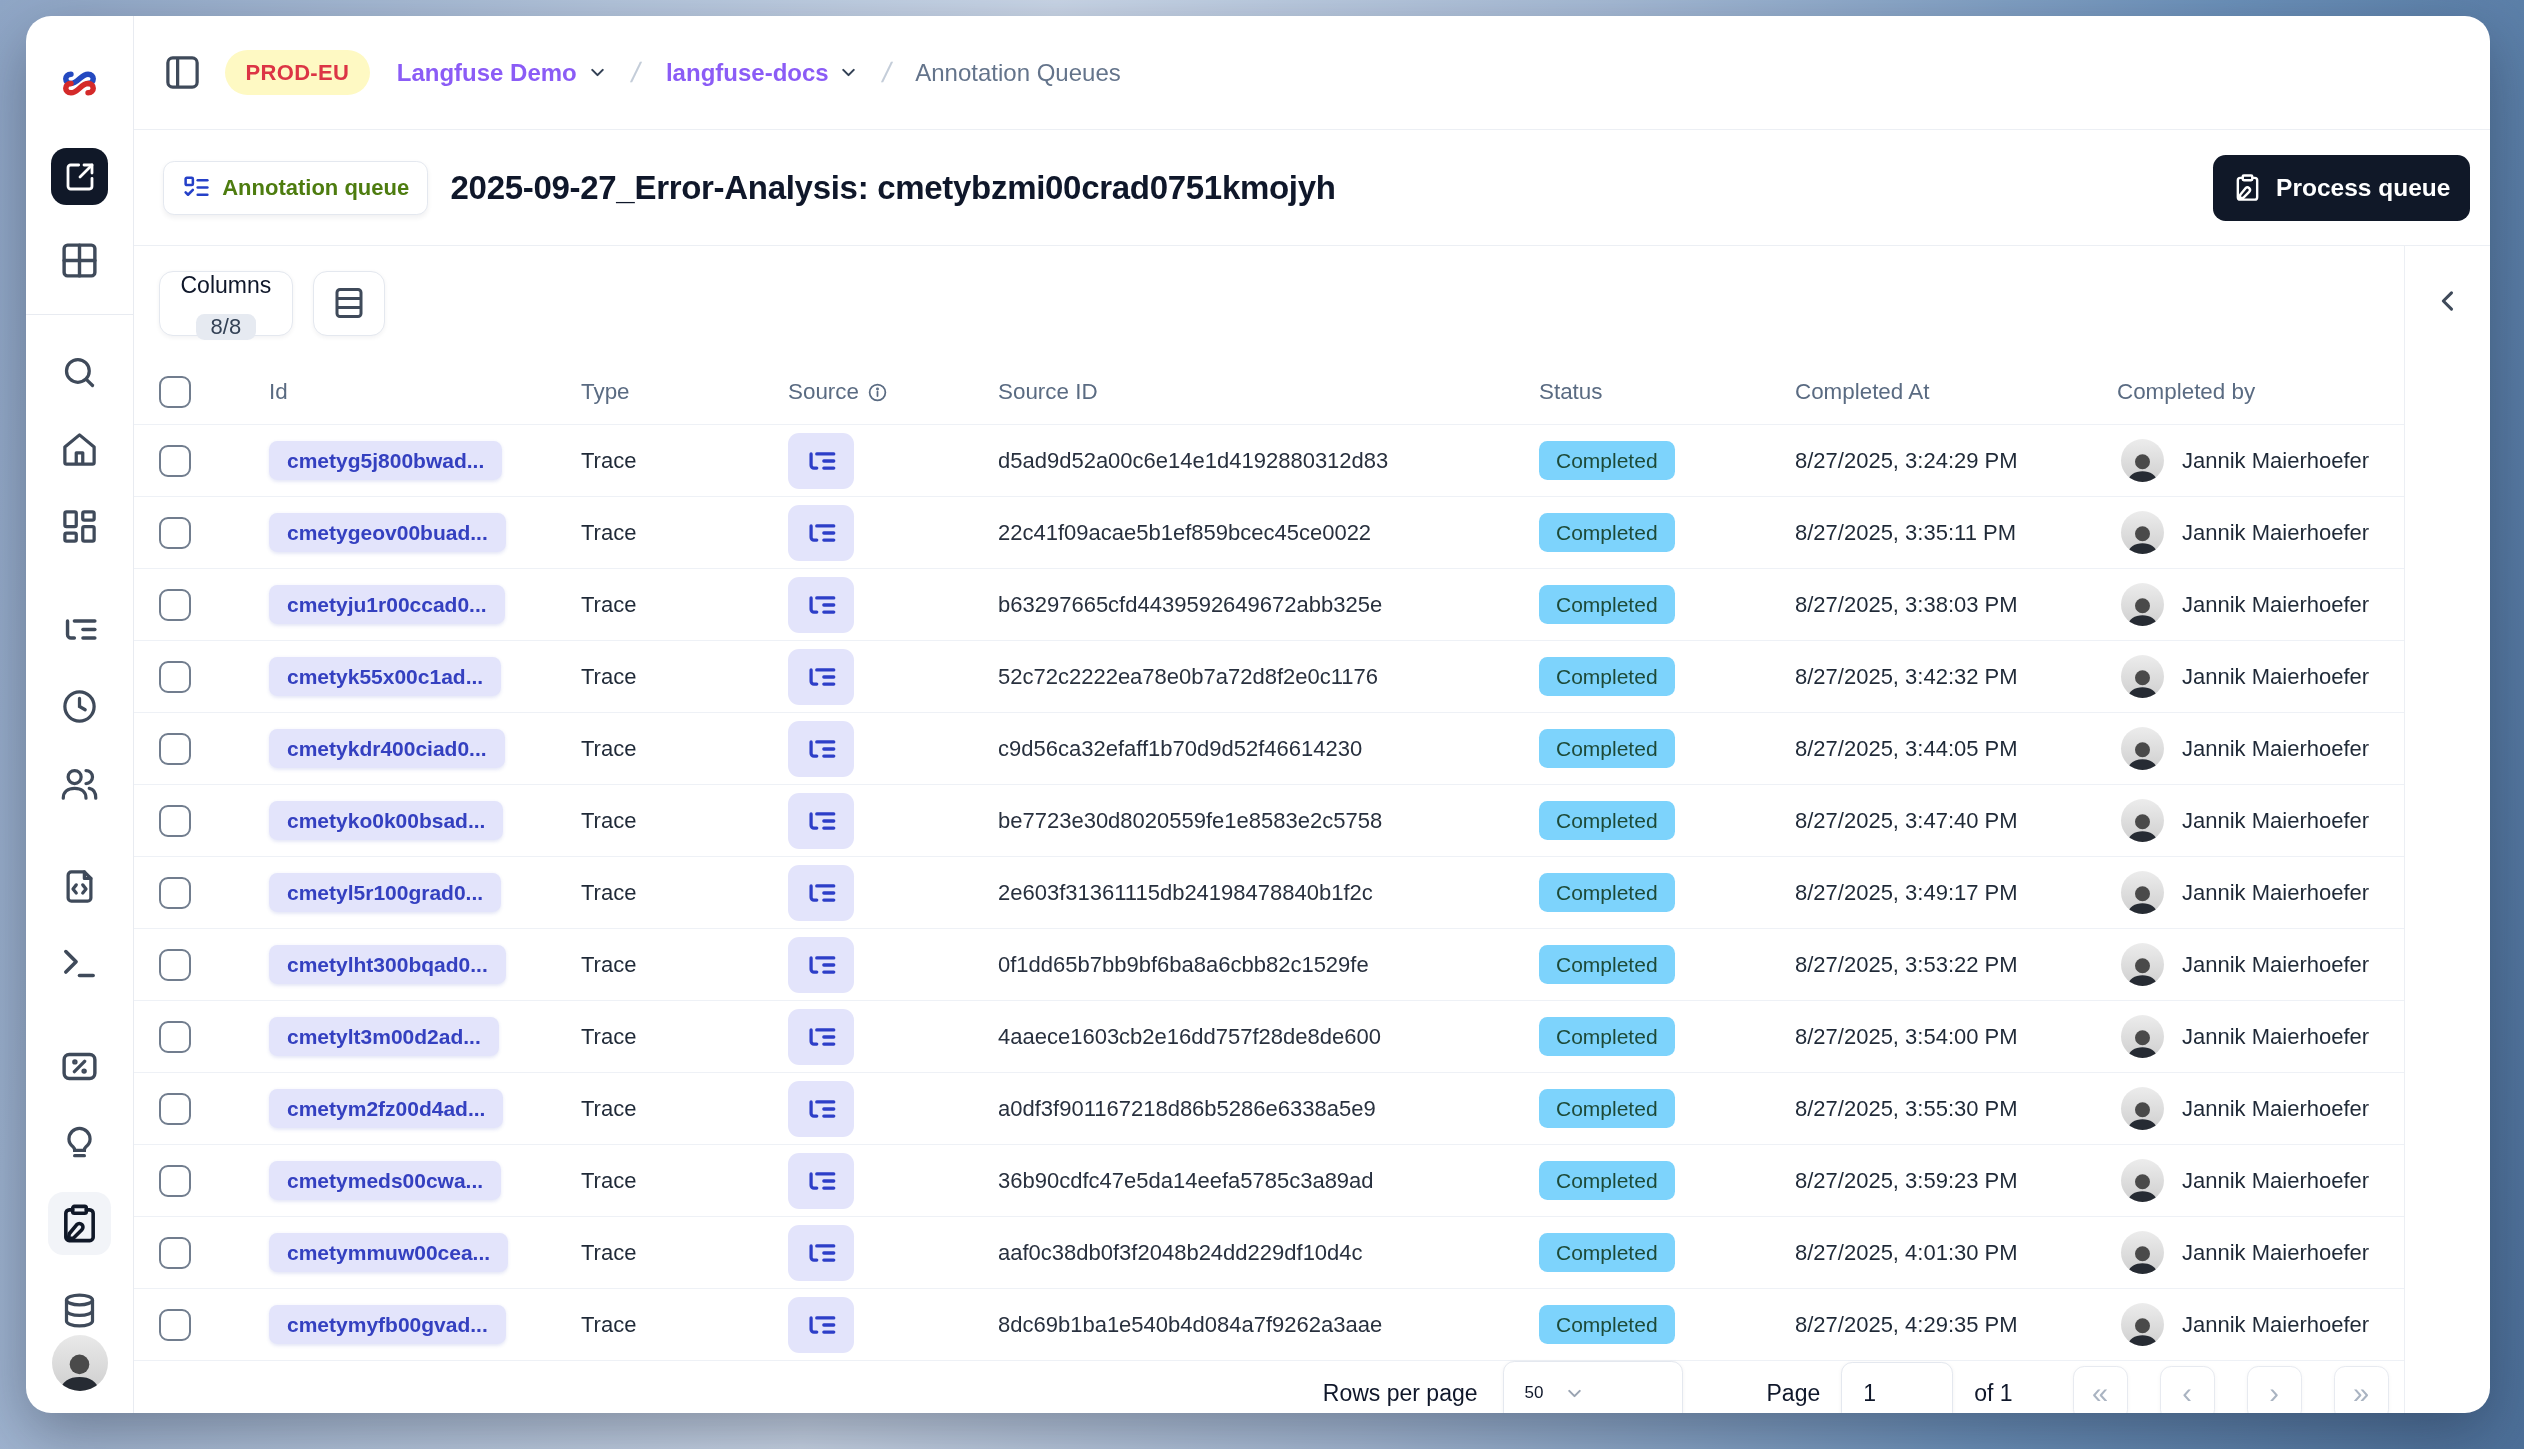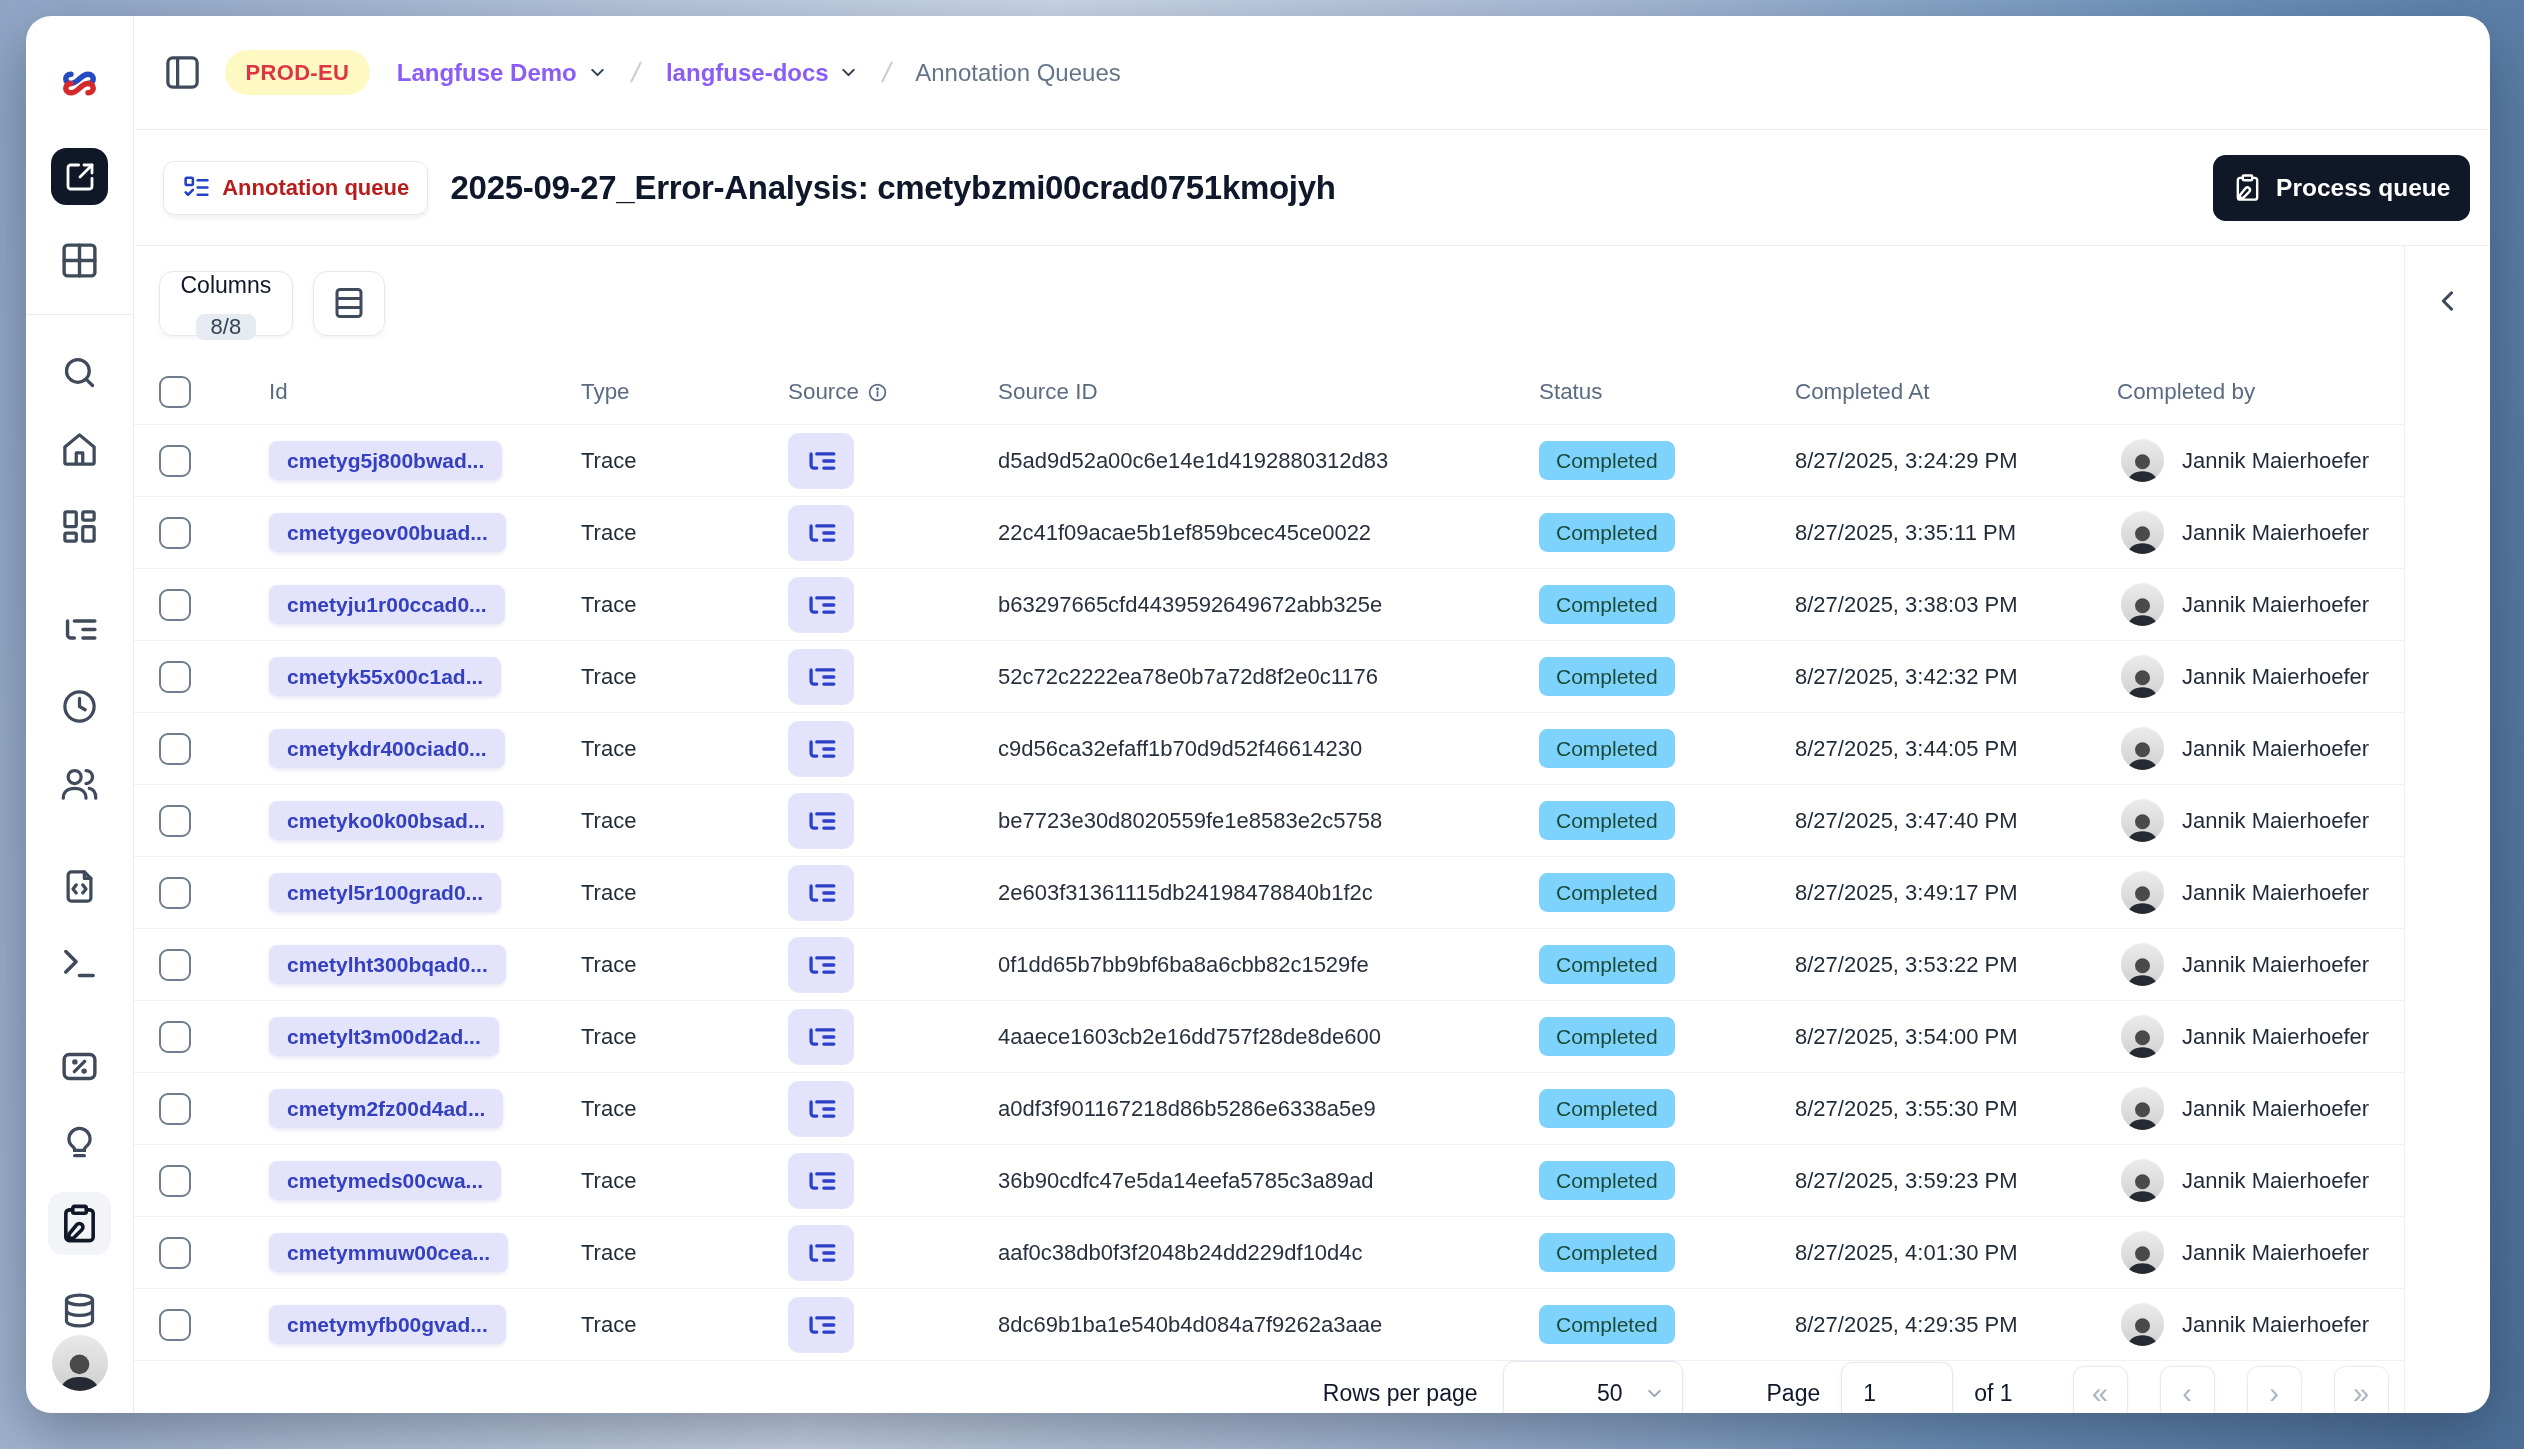--- a/index.html
+++ b/index.html
@@ -32,21 +32,21 @@
   .env-badge{margin-left:21px;height:45px;padding:0 21px;border-radius:24px;background:#fef9c3;color:#dc3545;
              font-size:22px;font-weight:700;display:flex;align-items:center;letter-spacing:0.3px;}
   .crumb{margin-left:26.6px;display:flex;align-items:center;gap:9.8px;font-size:24px;font-weight:700;color:#8b5cf6;}
   .crumb .chev{color:#334155;}
   .crumb-sep{margin-left:24px;color:#c4cdd9;font-size:28px;font-weight:300;transform:skewX(-12deg);}
   .crumb-current{margin-left:24px;font-size:24px;font-weight:500;color:#64748b;}
 
   .title-row{height:115px;flex:0 0 115px;border-bottom:1.4px solid #eceff4;display:flex;align-items:center;padding:0 19.6px 0 29px;}
   .aq-badge{height:52px;padding:0 18px;border-radius:11.2px;border:1.4px solid #e4e8ef;background:#fff;
             box-shadow:0 2.1px 5.6px rgba(15,23,42,.06);display:flex;align-items:center;gap:11.2px;
-            font-size:22px;font-weight:700;color:#b91c1c;white-space:nowrap;}
+            font-size:22px;font-weight:700;color:#4d7c0f;white-space:nowrap;}
   .page-title{margin-left:22.4px;font-size:33px;font-weight:700;color:#0f172a;letter-spacing:-0.3px;white-space:nowrap;
               overflow:hidden;text-overflow:ellipsis;}
   .process-btn{margin-left:auto;height:66px;padding:0 20px;border-radius:12.6px;background:#101828;color:#fff;
                font-size:24.5px;font-weight:600;display:flex;align-items:center;gap:14px;white-space:nowrap;}
 
   .content-row{flex:1;display:flex;min-height:0;}
   .main-area{flex:1;display:flex;flex-direction:column;min-width:0;}
   .right-panel{flex:0 0 85px;border-left:1.4px solid #eceff4;display:flex;justify-content:center;}
   .collapse-btn{margin-top:32px;width:45px;height:45px;display:flex;align-items:center;justify-content:center;color:#3f4a5a;}
 
@@ -75,22 +75,22 @@
   .avatar{width:43px;height:43px;border-radius:50%;overflow:hidden;flex:0 0 43px;
           background:linear-gradient(180deg,#ececec,#cfcfcf);display:flex;align-items:flex-end;justify-content:center;}
   .c-cby{padding-left:28px;gap:18px;}
   .c-cby .name{font-size:22px;color:#1f2937;}
   .info-ic{margin-left:8.4px;display:flex;color:#5a6b82;}
 
   
   .tfooter{flex:1;border-top:1.4px solid #eef1f6;display:flex;align-items:center;padding-right:15.4px;}
   .f-label{font-size:23px;color:#0f172a;font-weight:500;}
   .rpp-select{margin-left:25px;height:62px;min-width:140px;padding:0 17px 0 21px;border-radius:11.2px;border:1.4px solid #e4e8ef;
-              background:#fff;display:flex;align-items:center;gap:21px;font-size:23px;color:#0f172a;
-              box-shadow:0 1.4px 4.2px rgba(15,23,42,.05);justify-content:flex-end;}
+              background:#fff;display:flex;align-items:center;gap:21px;font-size:17px;color:#0f172a;
+              box-shadow:0 1.4px 4.2px rgba(15,23,42,.05);justify-content:flex-start;}
   .page-group{margin-left:84px;display:flex;align-items:center;}
   .page-input{margin-left:21px;width:112px;height:62px;border-radius:11.2px;border:1.4px solid #e4e8ef;background:#fff;
               font-size:23px;color:#0f172a;padding:0 0 0 21px;box-sizing:border-box;font-family:inherit;
               box-shadow:0 1.4px 4.2px rgba(15,23,42,.05);}
   .of-label{margin-left:21px;font-size:23px;color:#0f172a;font-weight:500;}
   .pager{margin-left:60px;display:flex;gap:32px;}
   .pg-btn{width:53px;height:53px;border-radius:11.2px;border:1.4px solid #e7eaf0;background:#fff;color:#aab4c2;
           font-size:29px;display:flex;align-items:center;justify-content:center;box-shadow:0 1.4px 4.2px rgba(15,23,42,.04);}
   .spacer{flex:1;}
 </style>

